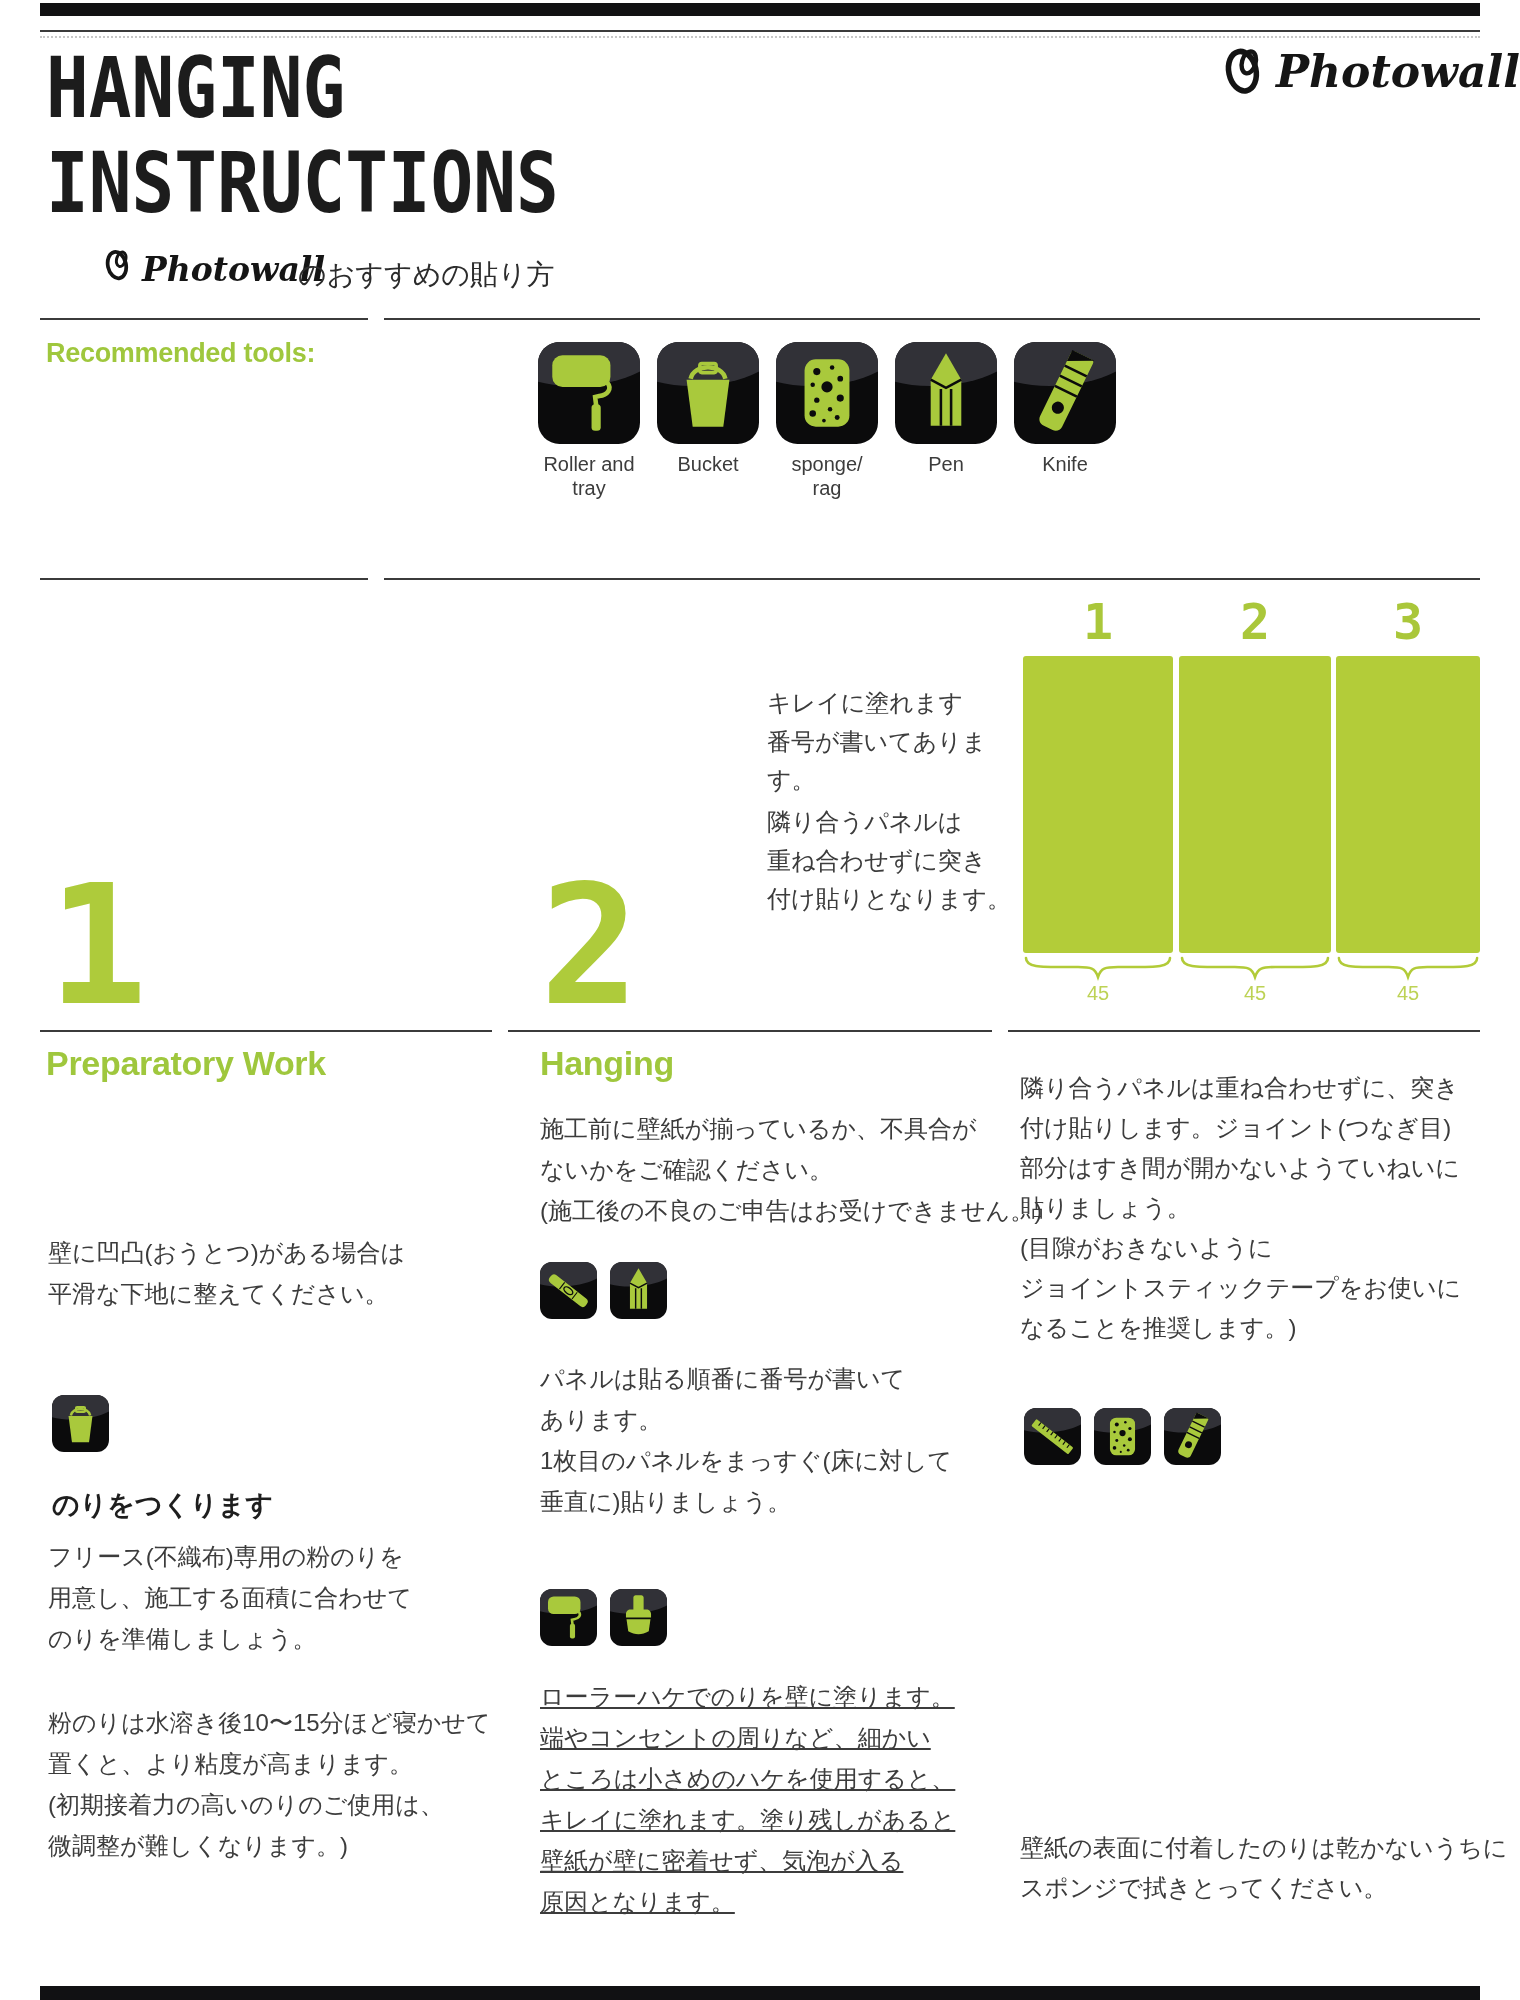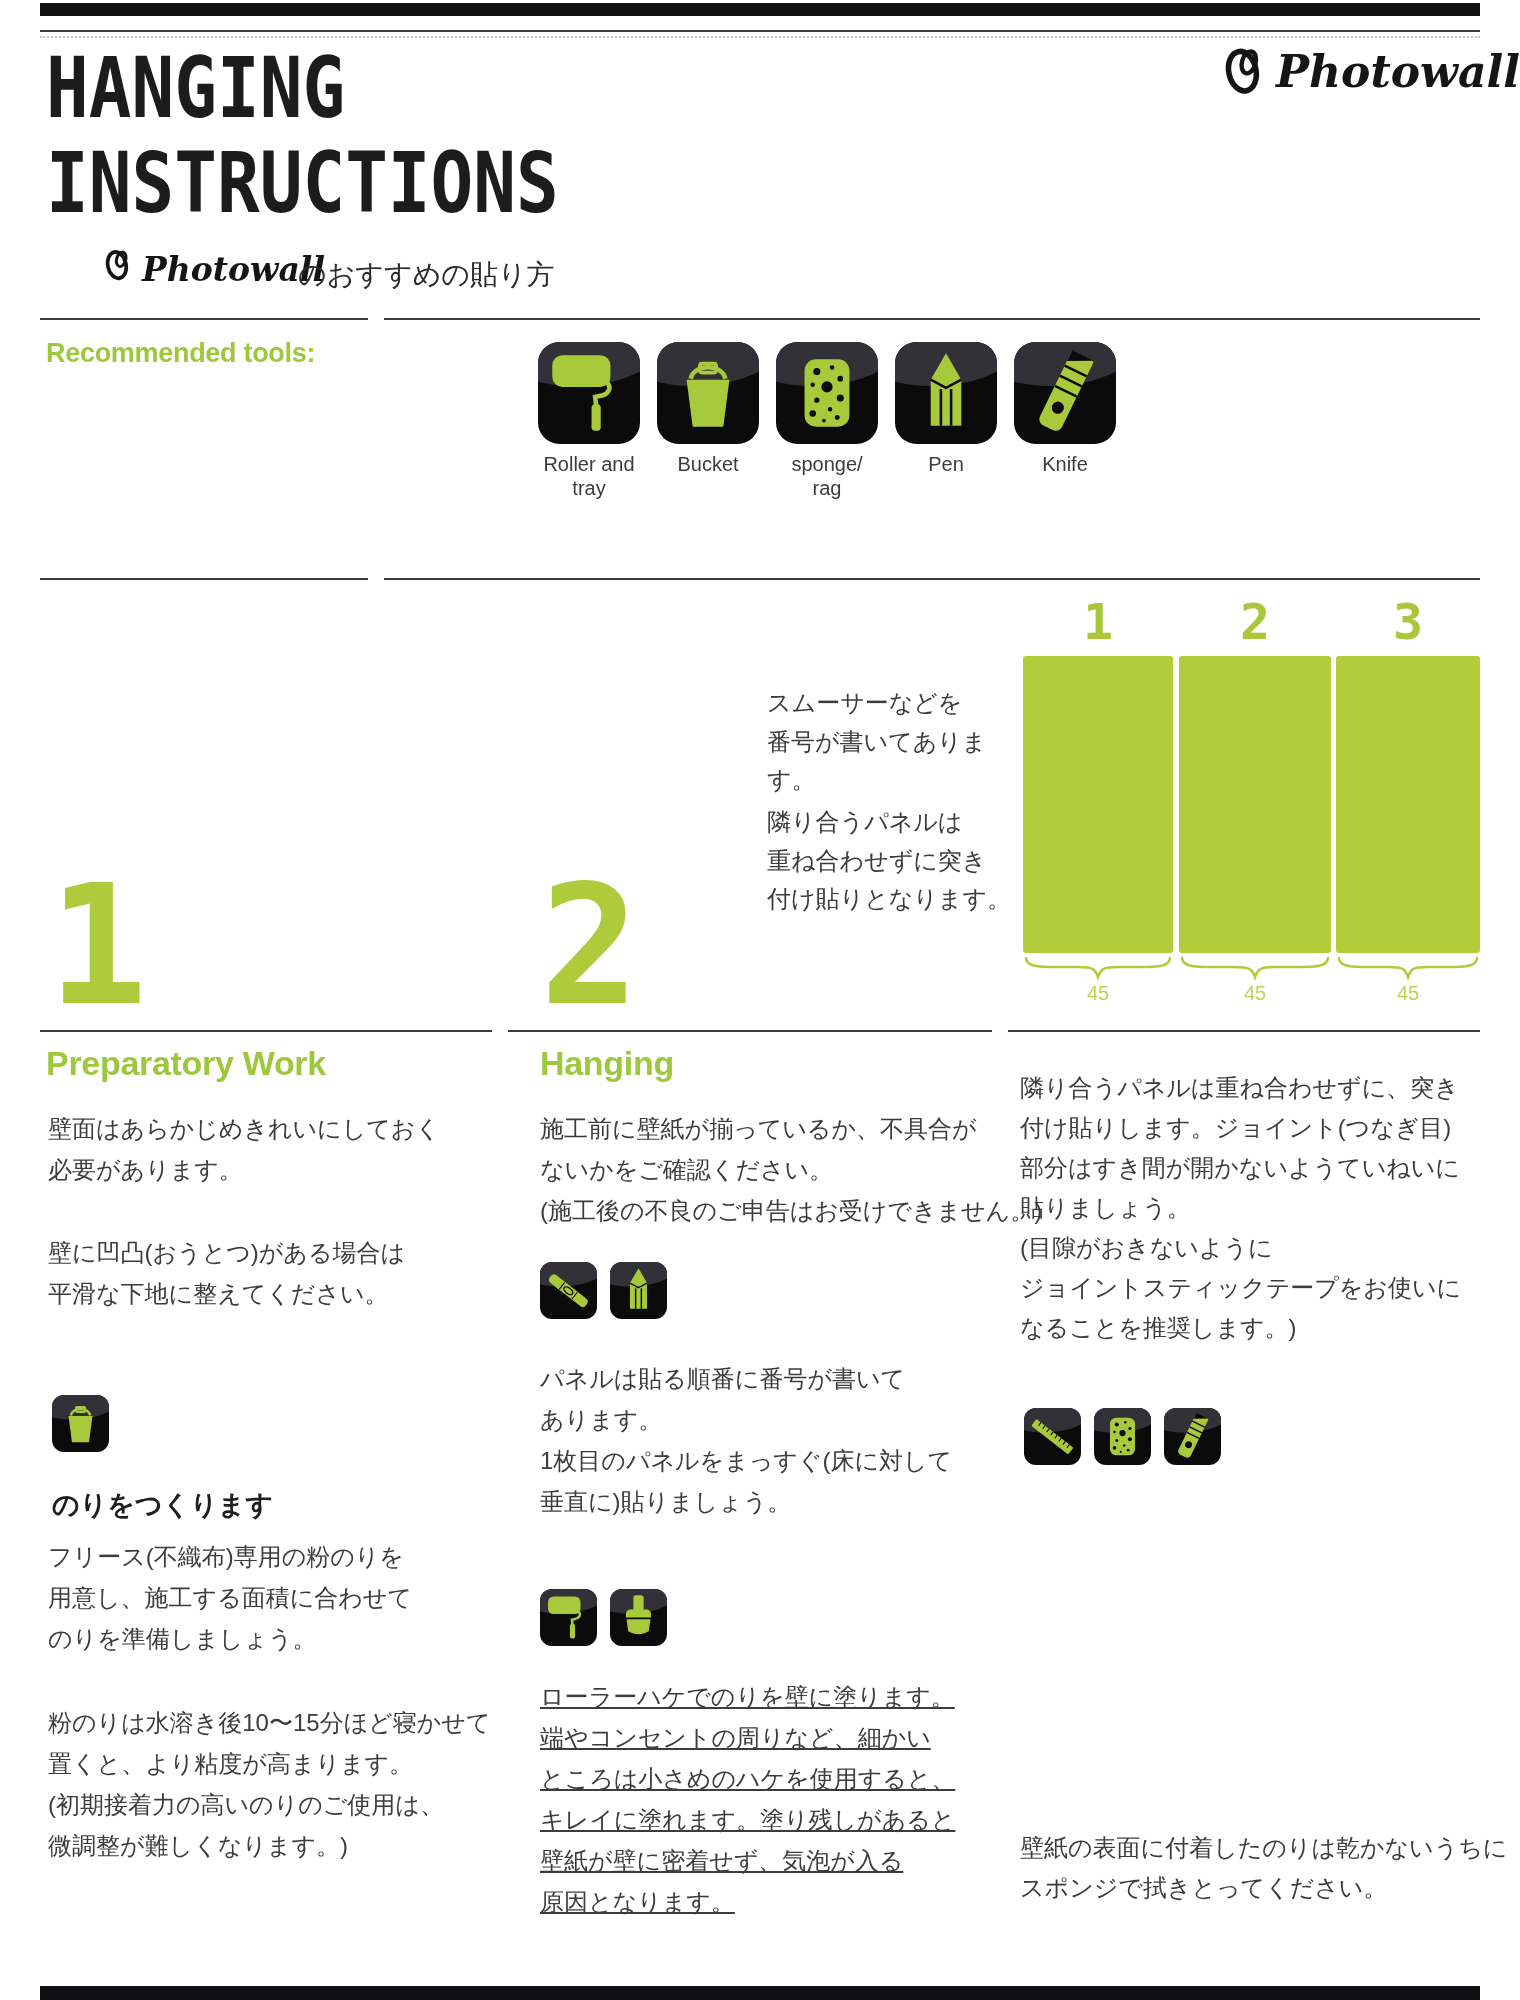--- a/index.html
+++ b/index.html
@@ -154,21 +154,21 @@
 rag</div>
   <div class="abs tool-label" style="left:881px;top:452px;width:130px;">Pen</div>
   <div class="abs tool-label" style="left:1000px;top:452px;width:130px;">Knife</div>
 
   <div class="abs rule" style="left:40px;top:578px;width:328px;"></div>
   <div class="abs rule" style="left:384px;top:578px;width:1096px;"></div>
 
   <div class="abs bignum" style="left:48px;top:864px;">1</div>
   <div class="abs bignum" style="left:540px;top:864px;">2</div>
 
-  <div class="abs jp-note" style="left:767px;top:684px;width:250px;">スムーサーなどを
+  <div class="abs jp-note" style="left:767px;top:684px;width:250px;">キレイに塗れます
 番号が書いてあります。</div>
   <div class="abs jp-note" style="left:767px;top:803px;width:250px;">隣り合うパネルは
 重ね合わせずに突き
 付け貼りとなります。</div>
 
   <div class="abs pnum" style="left:1023px;top:596px;width:150px;">1</div>
   <div class="abs pnum" style="left:1179px;top:596px;width:152px;">2</div>
   <div class="abs pnum" style="left:1336px;top:596px;width:144px;">3</div>
 
   <div class="panel" style="left:1023px;top:656px;width:150px;height:297px;"></div>
@@ -187,22 +187,20 @@
 
   <div class="abs meas" style="left:1023px;top:982px;width:150px;">45</div>
   <div class="abs meas" style="left:1179px;top:982px;width:152px;">45</div>
   <div class="abs meas" style="left:1336px;top:982px;width:144px;">45</div>
 
   <div class="abs rule" style="left:40px;top:1030px;width:452px;"></div>
   <div class="abs rule" style="left:508px;top:1030px;width:484px;"></div>
   <div class="abs rule" style="left:1008px;top:1030px;width:472px;"></div>
 
   <div class="abs green-h" style="left:46px;top:1044px;font-size:34px;">Preparatory Work</div>
-  <div class="abs jp" style="left:48px;top:1108px;width:430px;">壁面はあらかじめきれいにしておく
-必要があります。</div>
   <div class="abs jp" style="left:48px;top:1232px;width:430px;">壁に凹凸(おうとつ)がある場合は
 平滑な下地に整えてください。</div>
   <svg class="abs tile" style="left:52px;top:1395px" width="57" height="57">
       <use href="#tile-bucket"></use>
     </svg>
   <div class="abs jp-bold" style="left:52px;top:1487px;">のりをつくります</div>
   <div class="abs jp" style="left:48px;top:1536px;width:430px;">フリース(不織布)専用の粉のりを
 用意し、施工する面積に合わせて
 のりを準備しましょう。</div>
   <div class="abs jp" style="left:48px;top:1702px;width:460px;">粉のりは水溶き後10〜15分ほど寝かせて

